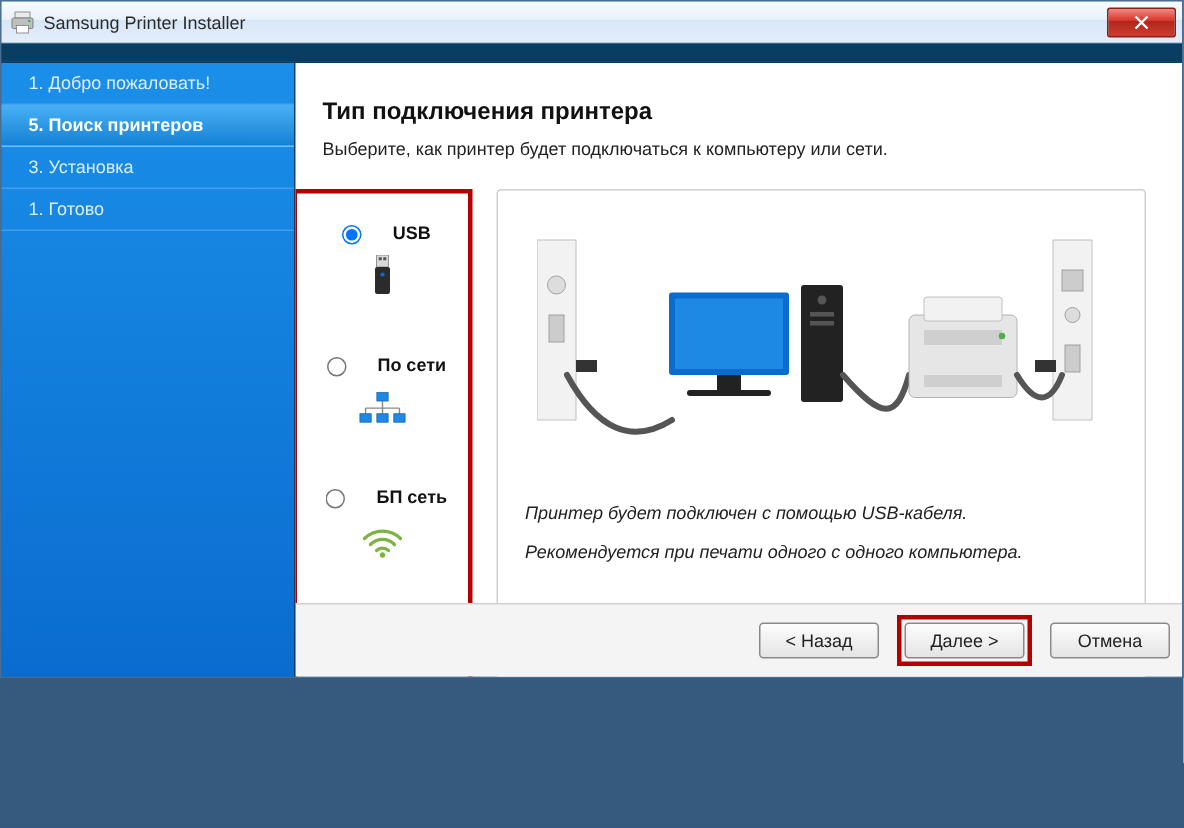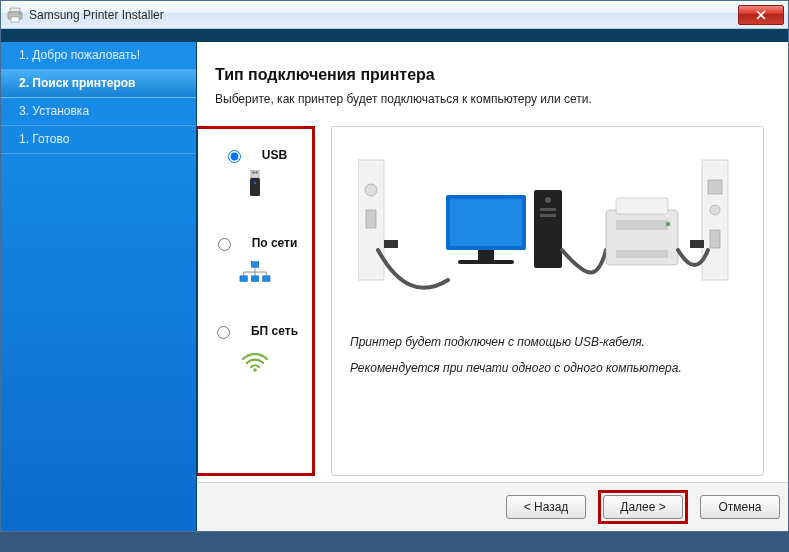--- a/index.html
+++ b/index.html
@@ -4,21 +4,21 @@
 <style>
   html, body {
     margin: 0;
     padding: 0;
     font-family: "Segoe UI", Tahoma, sans-serif;
     font-size: 12px;
     background: #365a7d;
   }
   .window {
     width: 789px;
-    height: 532px;
+    height: 452px;
     background: #0369a1;
     position: relative;
     box-sizing: border-box;
     border: 1px solid #4b6d8f;
   }
   .titlebar {
     height: 28px;
     background: linear-gradient(to bottom, #f7fbff 0%, #e8f1fb 45%, #d7e6f6 46%, #e4eefb 100%);
     border-bottom: 1px solid #b6c8dc;
     display: flex;
@@ -240,21 +240,21 @@
       </svg>
     </div>
   </div>
 
   <div class="client">
     <div class="topstrip"></div>
     <div class="body">
 
       <div class="sidebar">
         <div class="step">1. Добро пожаловать!</div>
-        <div class="step active">2. Поиск принтеров</div>
+        <div class="step active">5. Поиск принтеров</div>
         <div class="step">3. Установка</div>
         <div class="step">1. Готово</div>
       </div>
 
       <div class="main">
         <h1>Тип подключения принтера</h1>
         <div class="subtitle">Выберите, как принтер будет подключаться к компьютеру или сети.</div>
 
         <div class="options-wrap">
 

